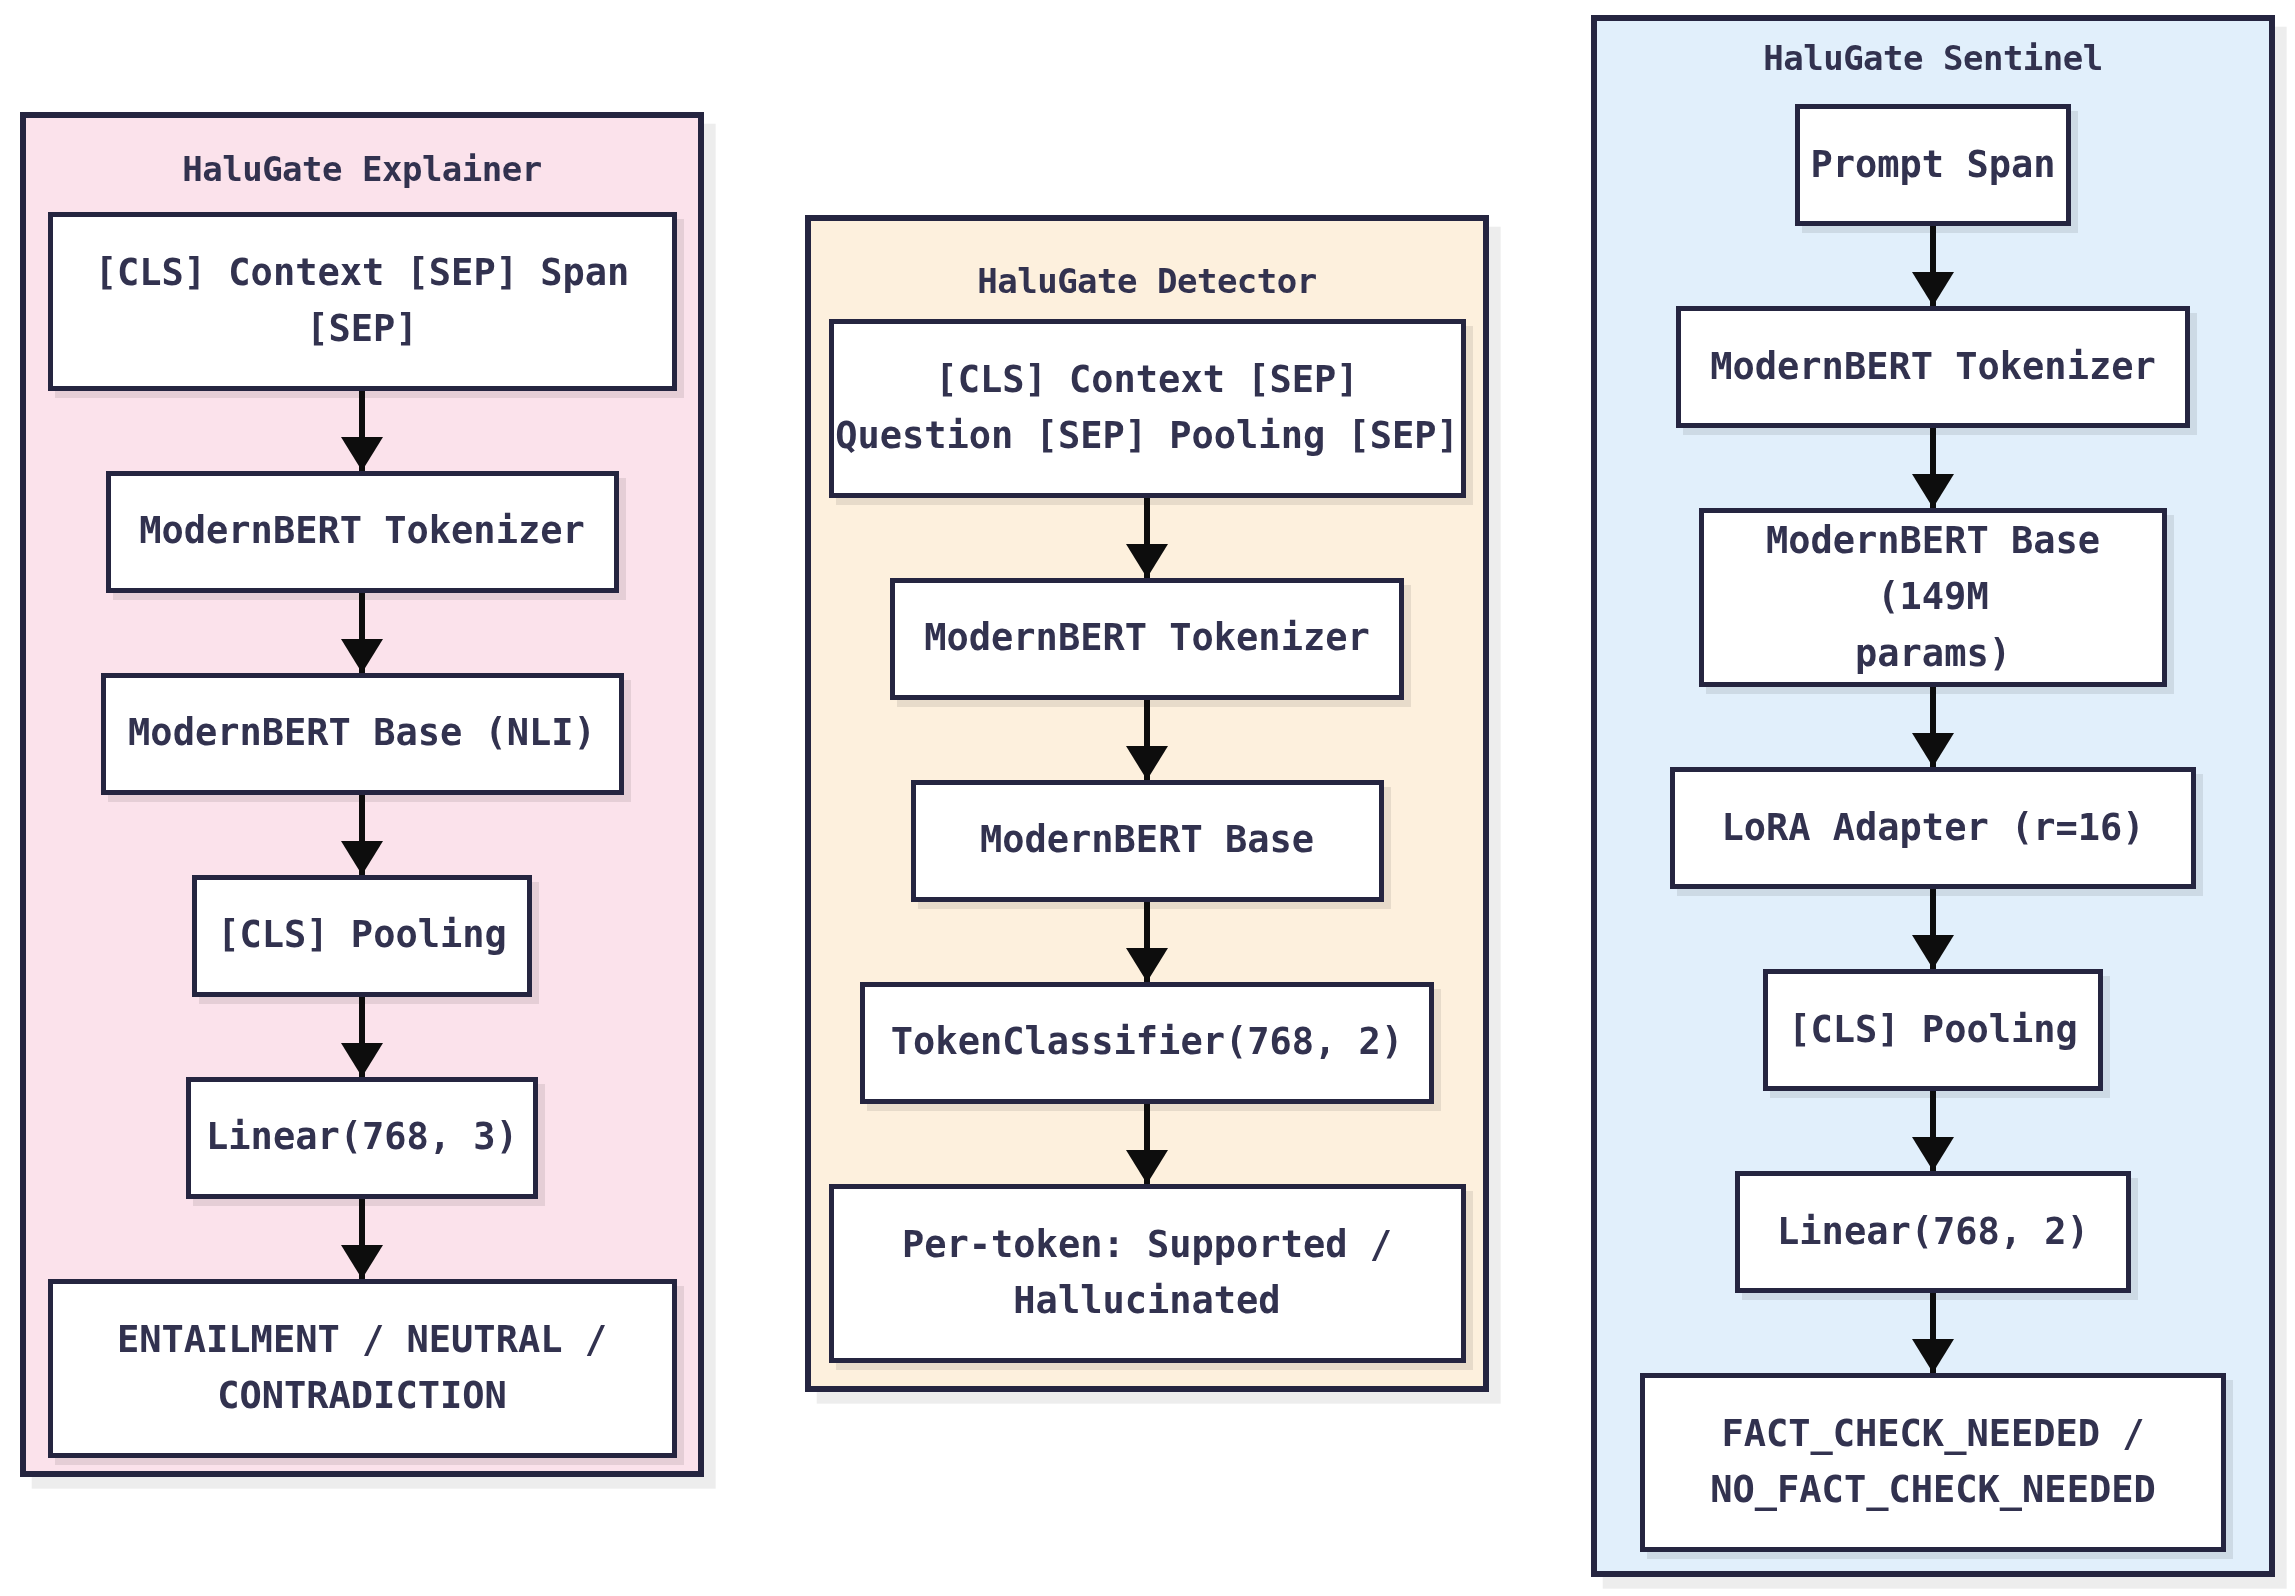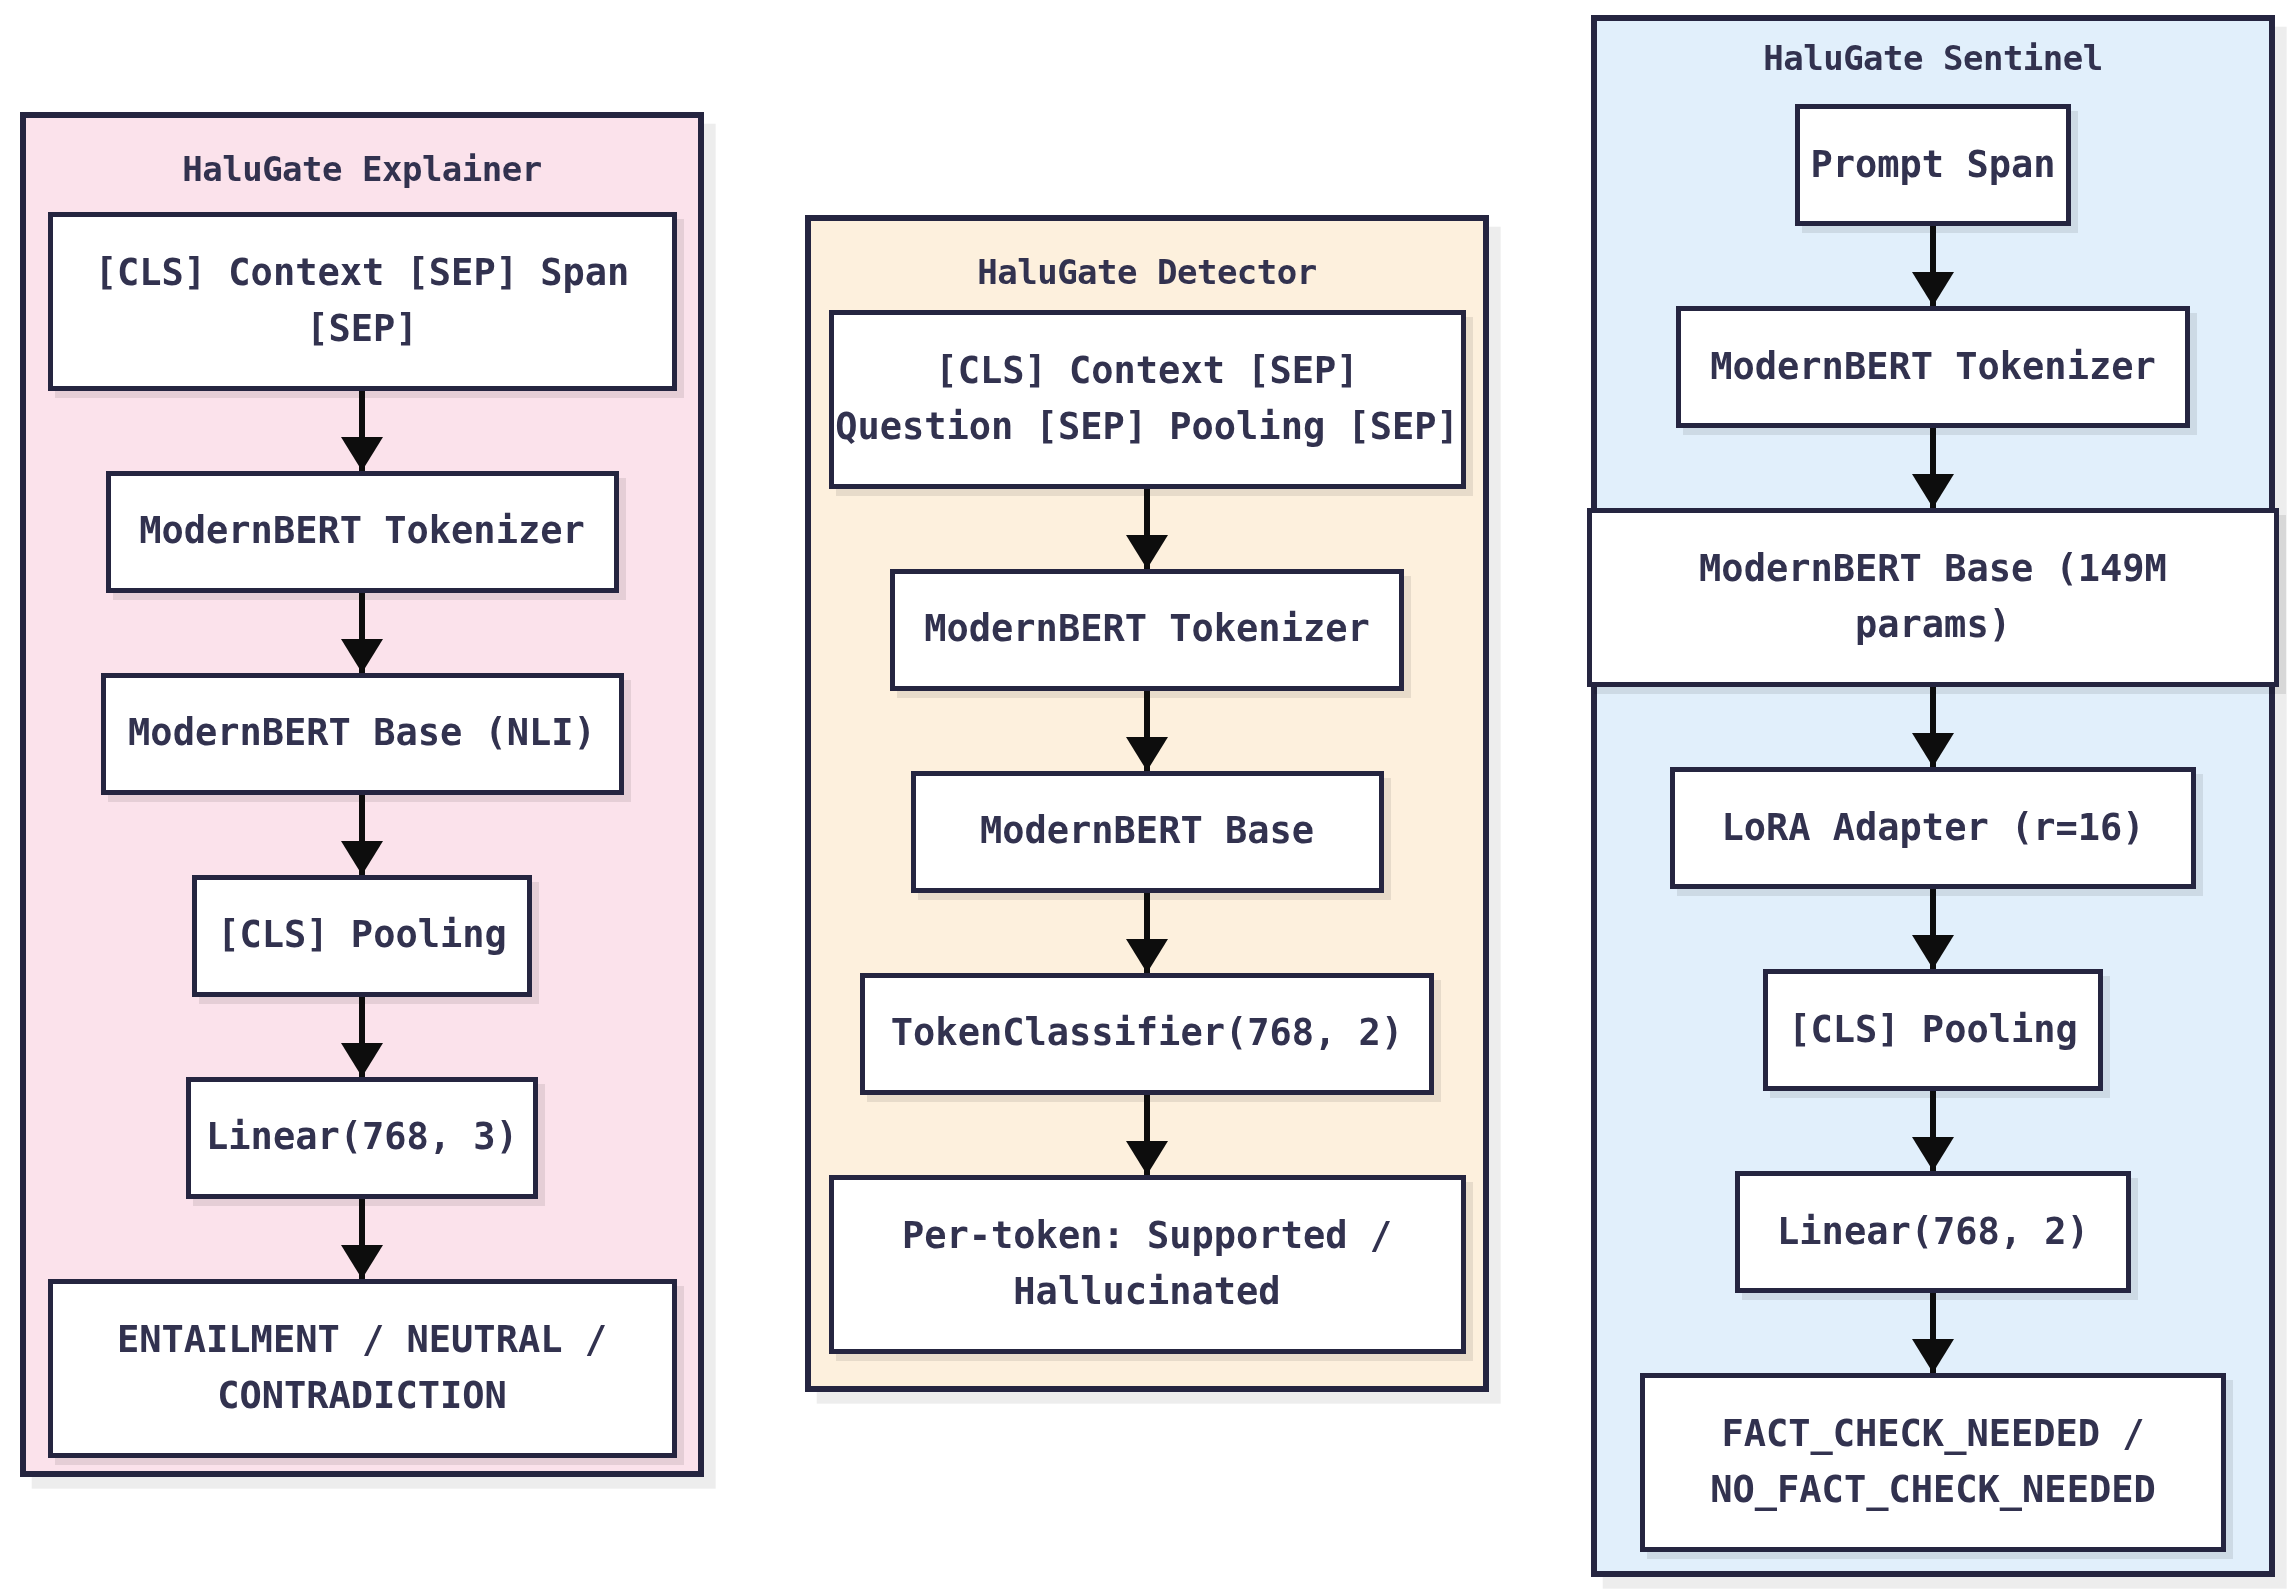--- a/index.html
+++ b/index.html
@@ -23,21 +23,21 @@
     box-sizing:border-box;
   }
   .panel-pink{left:20px;top:112px;width:684px;height:1365px;background:#fbe2eb;}
   .panel-cream{left:805px;top:215px;width:684px;height:1177px;background:#fdf0dd;}
   .panel-blue{left:1591px;top:15px;width:684px;height:1562px;background:#e1effb;}
   .panel-title{
     font-size:34px;font-weight:bold;color:var(--ink);
     line-height:1.25;text-align:center;letter-spacing:-0.5px;
   }
   .panel-pink  .panel-title{margin:30px 0 21px;}
-  .panel-cream .panel-title{margin:30px 0 16px;}
+  .panel-cream .panel-title{margin:39px 0 16px;}
   .panel-blue  .panel-title{margin:16px 0 24.4px;}
   .node{
     background:#ffffff;
     border:5.8px solid var(--border);
     box-shadow:7px 7px 0 rgba(0,0,0,0.085);
     box-sizing:border-box;
     display:flex;align-items:center;justify-content:center;
     text-align:center;
     white-space:pre-line;
     font-size:37px;font-weight:600;color:var(--ink);
@@ -98,21 +98,21 @@
     <div class="node h2" style="width:637px">Per-token: Supported /
 Hallucinated</div>
   </div>
 
   <div class="panel panel-blue">
     <div class="panel-title">HaluGate Sentinel</div>
     <div class="node h1" style="width:276px">Prompt Span</div>
     <div class="arrow"></div>
     <div class="node h1" style="width:514px">ModernBERT Tokenizer</div>
     <div class="arrow"></div>
-    <div class="node h2" style="width:692px">ModernBERT Base (149M
+    <div class="node h2" style="width:468px">ModernBERT Base (149M
 params)</div>
     <div class="arrow"></div>
     <div class="node h1" style="width:526px">LoRA Adapter (r=16)</div>
     <div class="arrow"></div>
     <div class="node h1" style="width:340px">[CLS] Pooling</div>
     <div class="arrow"></div>
     <div class="node h1" style="width:396px">Linear(768, 2)</div>
     <div class="arrow"></div>
     <div class="node h2" style="width:586px">FACT_CHECK_NEEDED /
 NO_FACT_CHECK_NEEDED</div>

